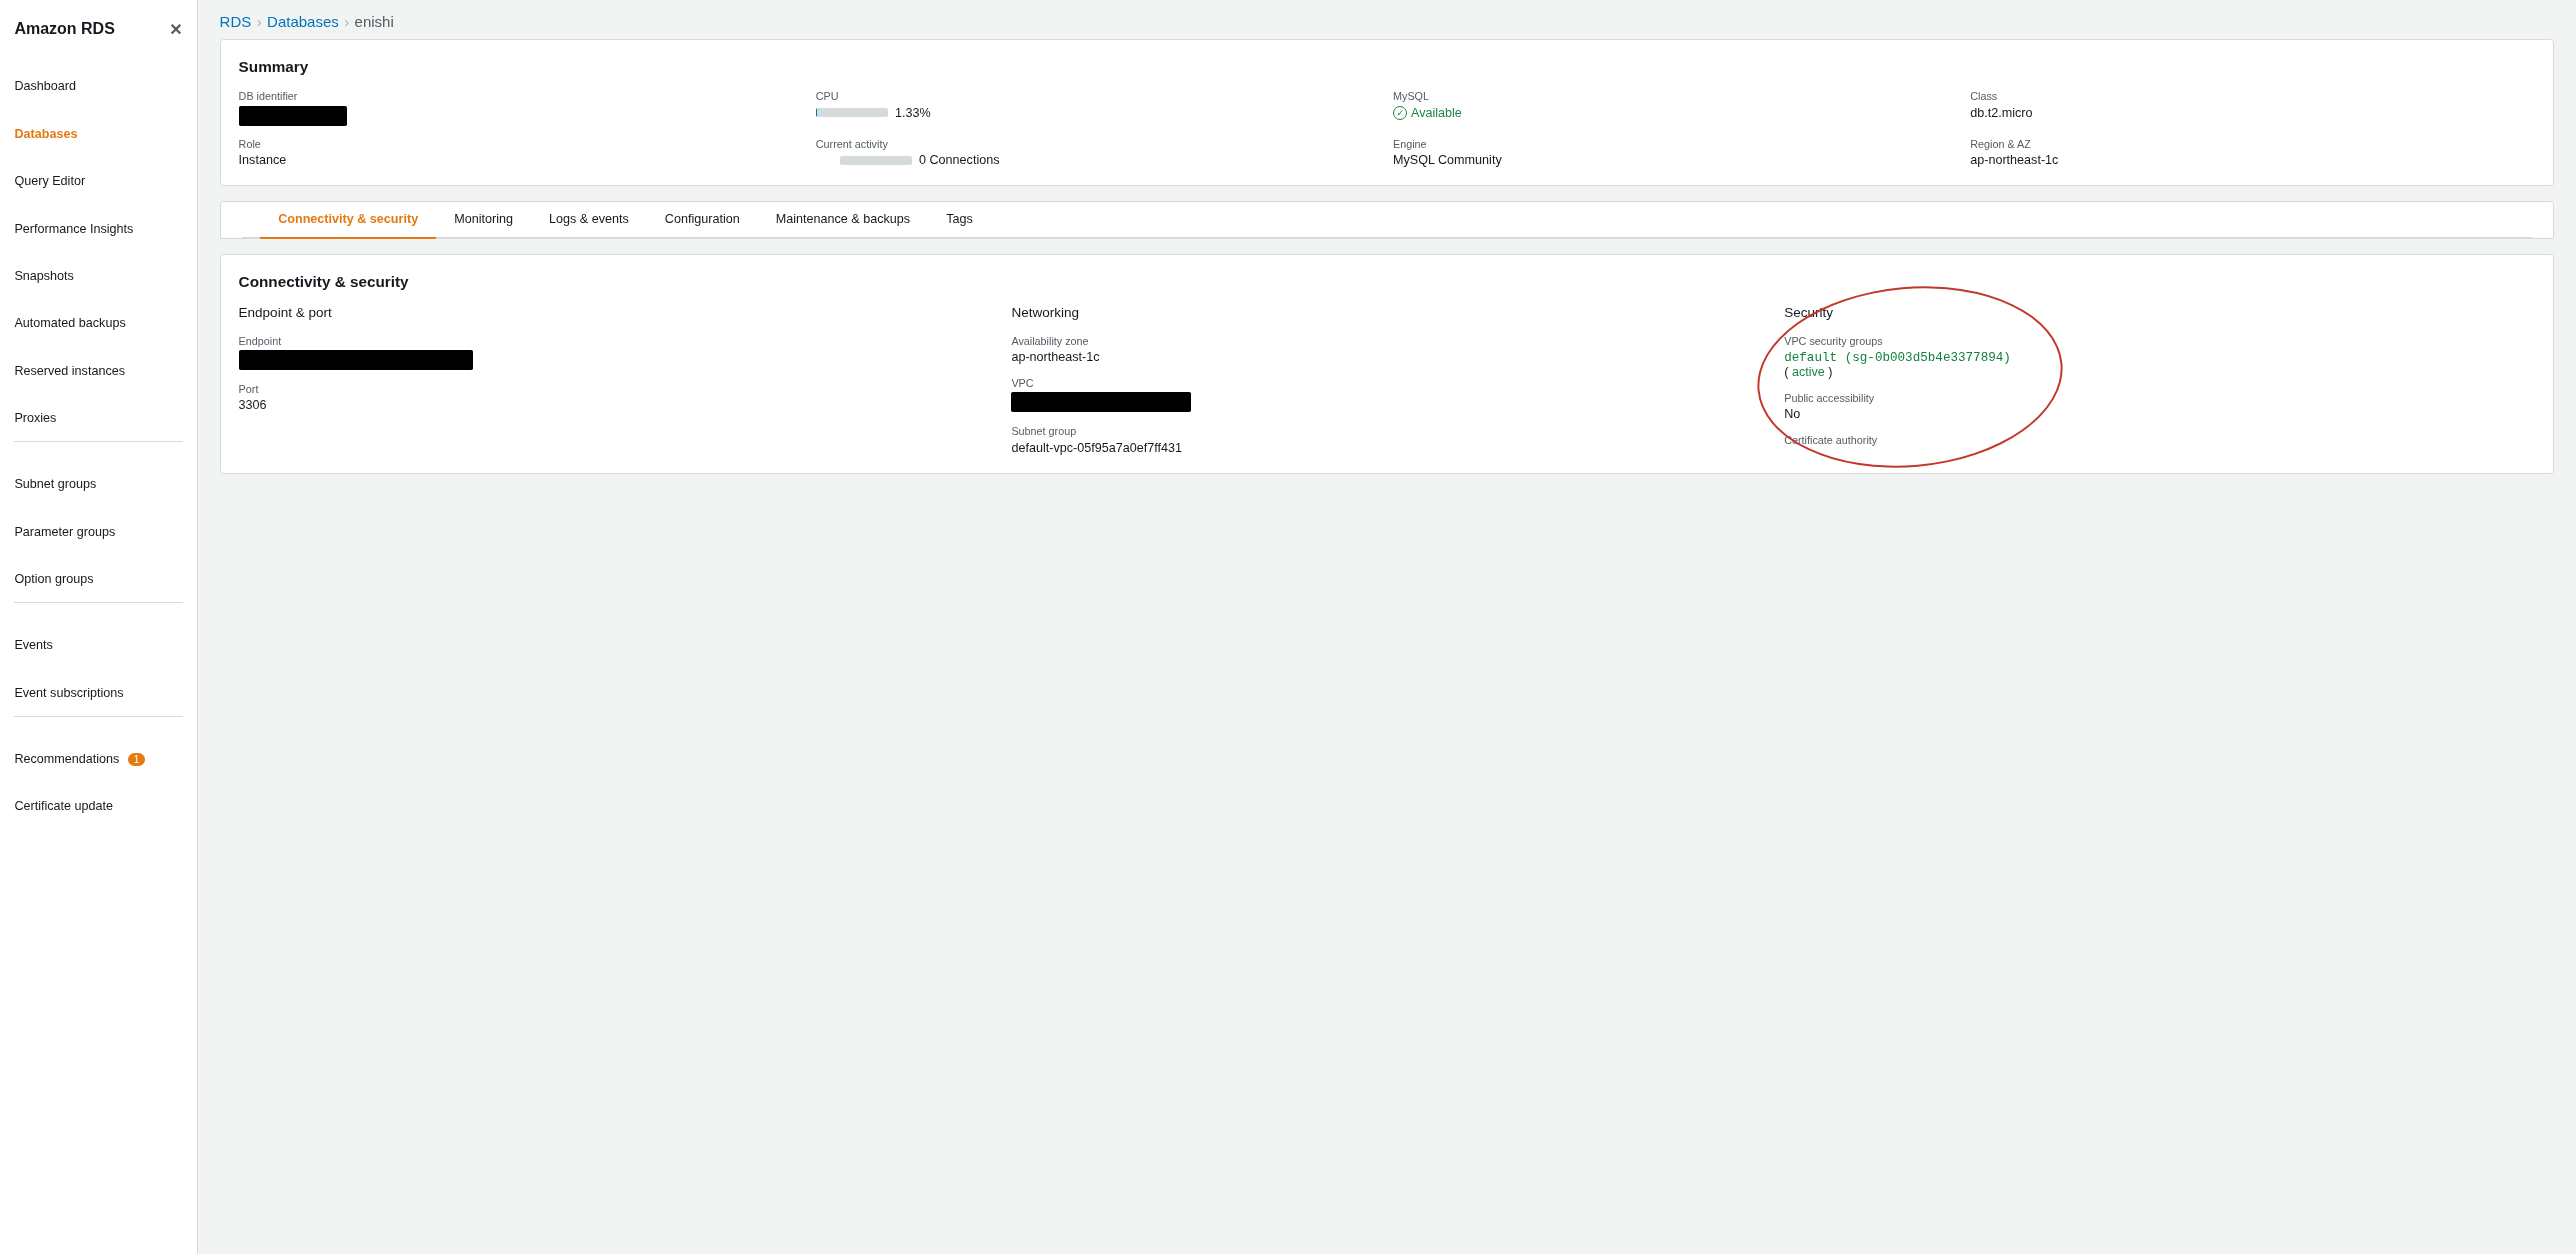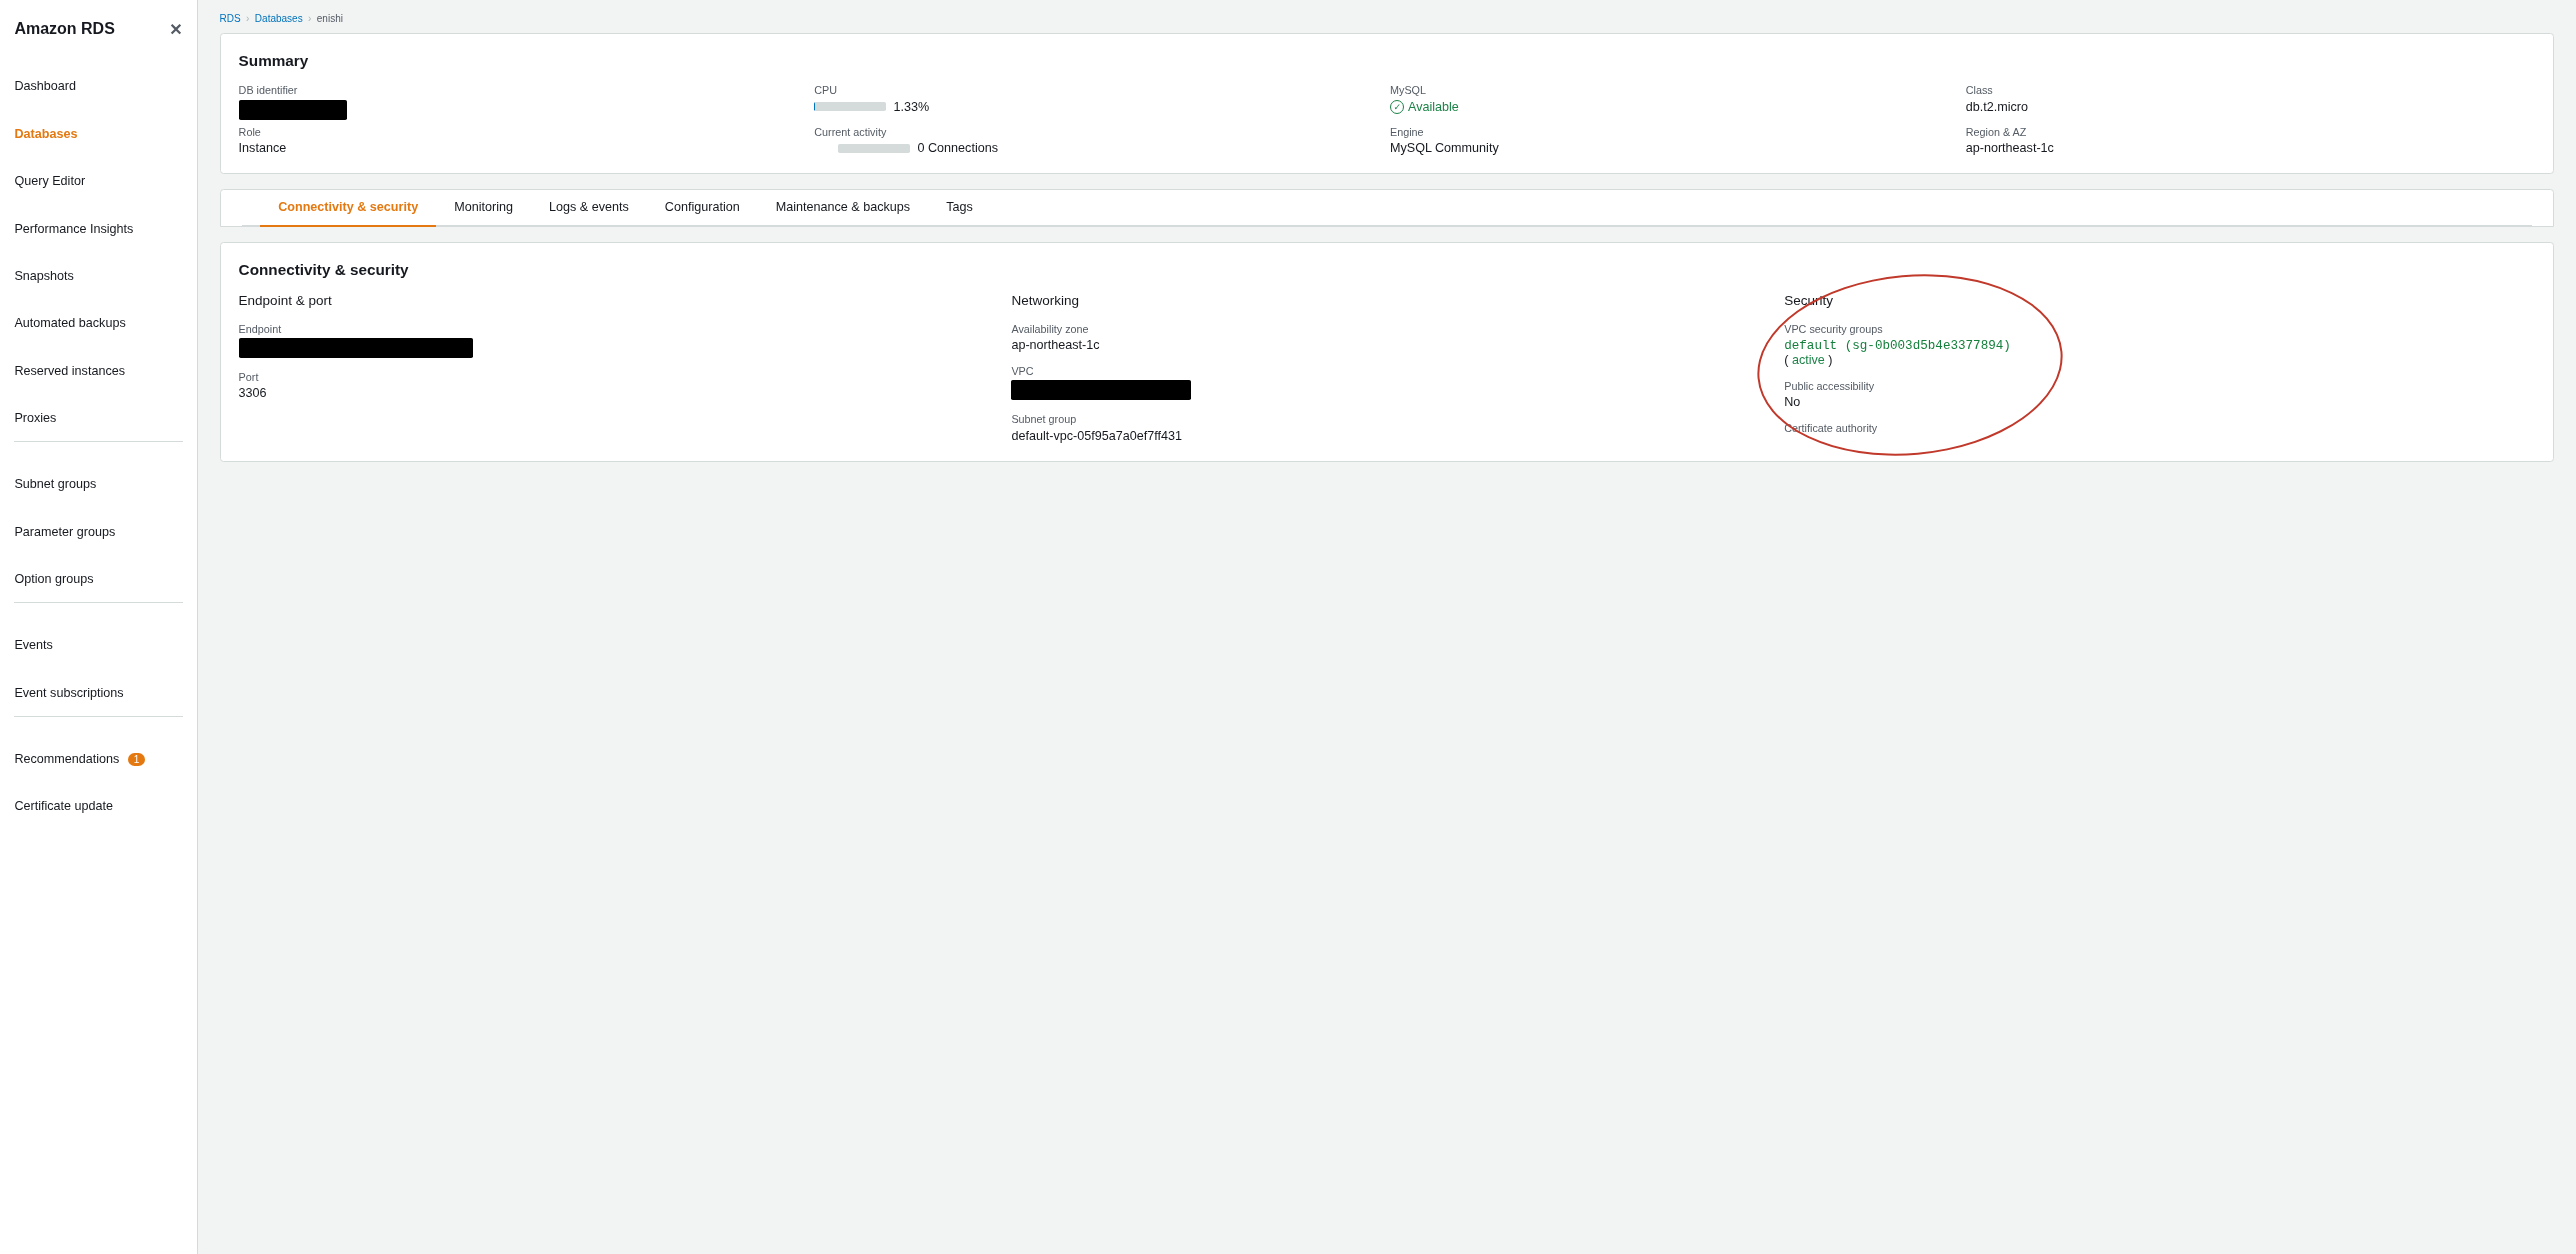--- a/index.html
+++ b/index.html
@@ -62,21 +62,21 @@
     .main {
       flex: 1;
       overflow-y: auto;
       background: #f2f3f3;
       padding: 0;
     }
 
     
     .breadcrumb {
       padding: 12.6px 21.6px 9px;
-      font-size: 10px;
+      font-size: 15px;
       color: #545b64;
       display: flex;
       align-items: center;
       gap: 5.4px;
     }
     .breadcrumb a { color: #0073bb; text-decoration: none; cursor: pointer; }
     .breadcrumb-sep { color: #aab7b8; }
 
     
     .page-header {
@@ -121,21 +121,21 @@
       padding: 18px;
     }
     .card-title {
       font-size: 15.3px;
       font-weight: 700;
       margin-bottom: 14.4px;
     }
     .summary-grid {
       display: grid;
       grid-template-columns: 1fr 1fr 1fr 1fr;
-      gap: 6px;
+      gap: 12px;
     }
     .summary-item-label {
       font-size: 10.8px;
       color: #545b64;
       margin-bottom: 3.6px;
     }
     .summary-item-value {
       font-size: 12.6px;
       color: #16191f;
     }

